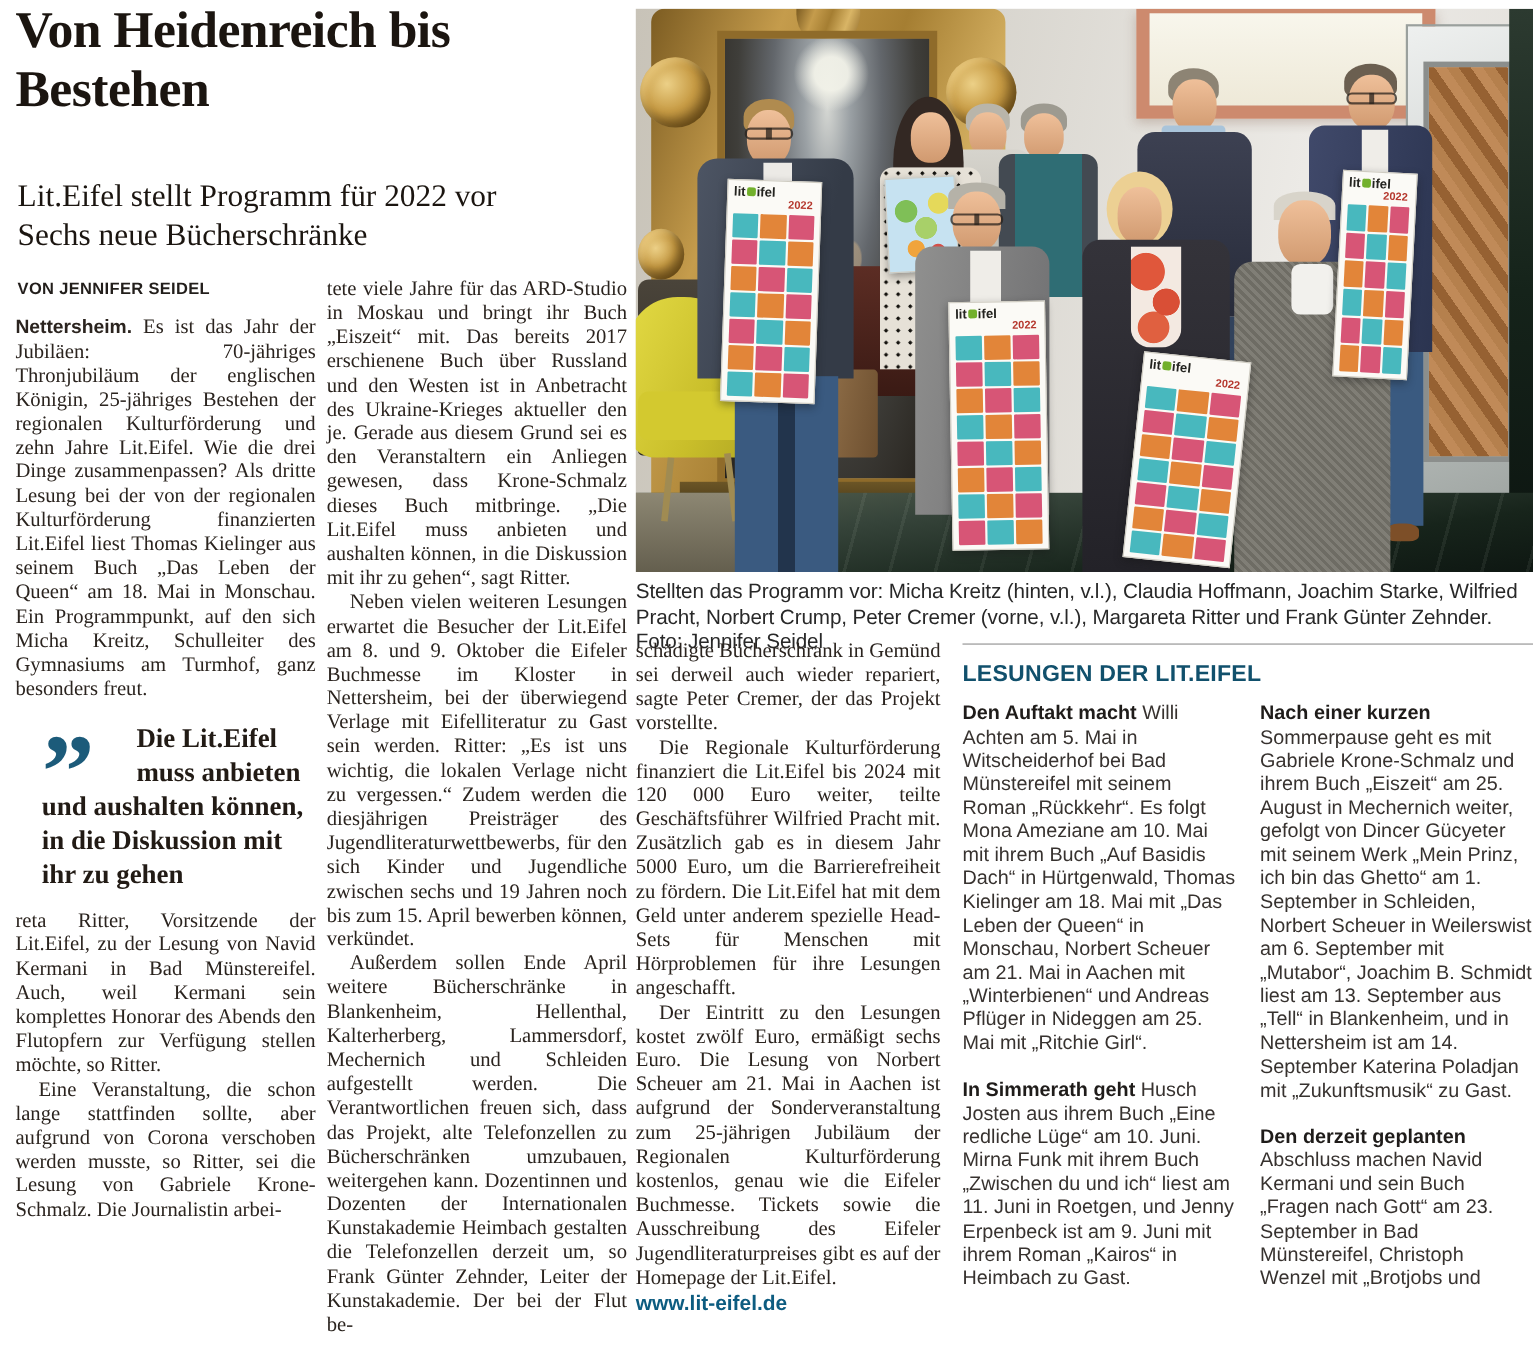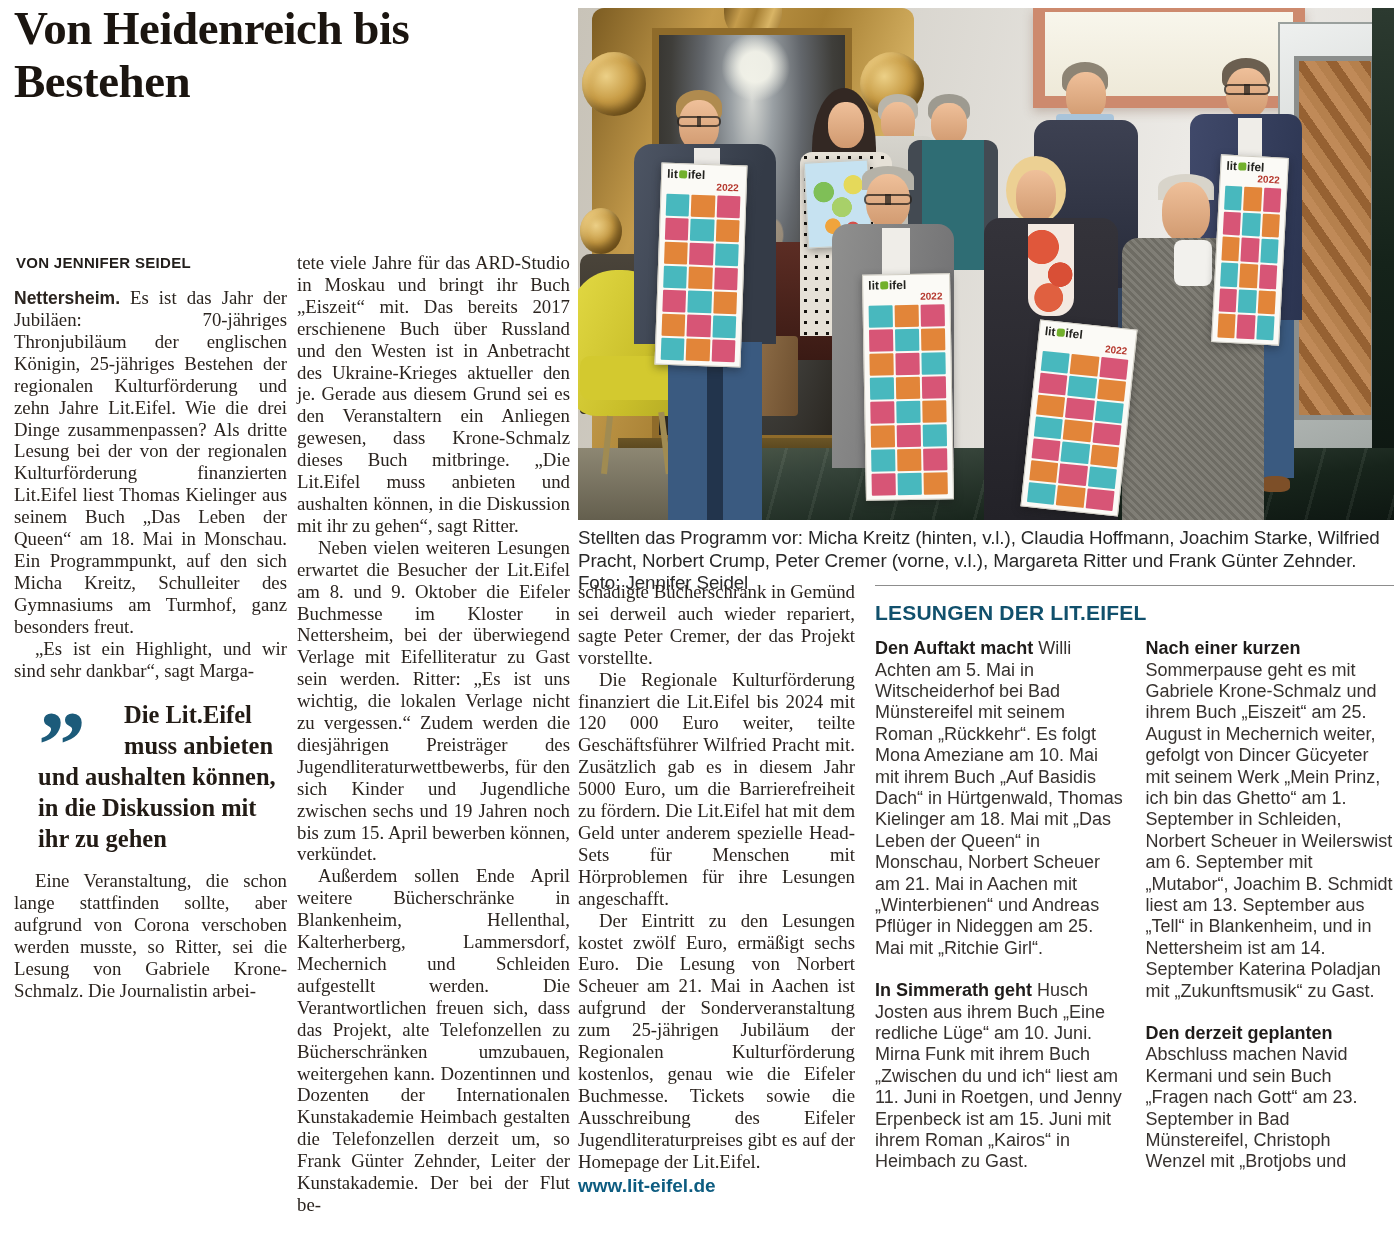--- a/index.html
+++ b/index.html
@@ -78,29 +78,33 @@
               font:400 18px/21.4px "Liberation Sans", sans-serif; color:#37322f; }
   .les-item { margin:0 0 21px; }
   .les-item b { color:#1f1c1a; }
 </style>
 </head>
 <body>
 
 <div class="page">
 
   <h1 class="headline">Von Heidenreich bis Bestehen</h1>
+  <div class="subhead">
+    <div>Lit.Eifel stellt Programm für 2022 vor</div>
+    <div>Sechs neue Bücherschränke</div>
+  </div>
   <div class="byline">VON JENNIFER SEIDEL</div>
 
   <div class="col col1">
     <p class="body-p"><b class="lead-loc">Nettersheim.</b><span> Es ist das Jahr der Jubiläen: 70-jähriges Thronjubiläum der englischen Königin, 25-jähriges Bestehen der regionalen Kulturförderung und zehn Jahre Lit.Eifel. Wie die drei Dinge zusammenpassen? Als dritte Lesung bei der von der regionalen Kulturförderung finanzierten Lit.Eifel liest Thomas Kielinger aus seinem Buch „Das Leben der Queen“ am 18. Mai in Monschau. Ein Programmpunkt, auf den sich Micha Kreitz, Schulleiter des Gymnasiums am Turmhof, ganz besonders freut.</span></p>
-    <p class="body-p indent">„Es ist ein Highlight, und wir sind sehr dankbar“, sagt Marga-</p>
     <figure class="pullquote">
       <div class="qmark">”</div>
       <blockquote>Die Lit.Eifel muss anbieten und aushalten können, in die Diskussion mit ihr zu gehen</blockquote>
     </figure>
+    <p class="body-p">reta Ritter, Vorsitzende der Lit.Eifel, zu der Lesung von Navid Kermani in Bad Münstereifel. Auch, weil Kermani sein komplettes Honorar des Abends den Flutopfern zur Verfügung stellen möchte, so Ritter.</p>
     <p class="body-p indent">Eine Veranstaltung, die schon lange stattfinden sollte, aber aufgrund von Corona verschoben werden musste, so Ritter, sei die Lesung von Gabriele Krone-Schmalz. Die Journalistin arbei-</p>
   </div>
 
   <div class="col col2">
     <p>tete viele Jahre für das ARD-Studio in Moskau und bringt ihr Buch „Eiszeit“ mit. Das bereits 2017 erschienene Buch über Russland und den Westen ist in Anbetracht des Ukraine-Krieges aktueller den je. Gerade aus diesem Grund sei es den Veranstaltern ein Anliegen gewesen, dass Krone-Schmalz dieses Buch mitbringe. „Die Lit.Eifel muss anbieten und aushalten können, in die Diskussion mit ihr zu gehen“, sagt Ritter.</p>
     <p class="indent">Neben vielen weiteren Lesungen erwartet die Besucher der Lit.Eifel am 8. und 9. Oktober die Eifeler Buchmesse im Kloster in Nettersheim, bei der überwiegend Verlage mit Eifelliteratur zu Gast sein werden. Ritter: „Es ist uns wichtig, die lokalen Verlage nicht zu vergessen.“ Zudem werden die diesjährigen Preisträger des Jugendliteraturwettbewerbs, für den sich Kinder und Jugendliche zwischen sechs und 19 Jahren noch bis zum 15. April bewerben können, verkündet.</p>
     <p class="indent">Außerdem sollen Ende April weitere Bücherschränke in Blankenheim, Hellenthal, Kalterherberg, Lammersdorf, Mechernich und Schleiden aufgestellt werden. Die Verantwortlichen freuen sich, dass das Projekt, alte Telefonzellen zu Bücherschränken umzubauen, weitergehen kann. Dozentinnen und Dozenten der Internationalen Kunstakademie Heimbach gestalten die Telefonzellen derzeit um, so Frank Günter Zehnder, Leiter der Kunstakademie. Der bei der Flut be-</p>
   </div>
 
   <div class="photo">
@@ -305,19 +309,19 @@
     <p>schädigte Bücherschrank in Gemünd sei derweil auch wieder repariert, sagte Peter Cremer, der das Projekt vorstellte.</p>
     <p class="indent">Die Regionale Kulturförderung finanziert die Lit.Eifel bis 2024 mit 120 000 Euro weiter, teilte Geschäftsführer Wilfried Pracht mit. Zusätzlich gab es in diesem Jahr 5000 Euro, um die Barrierefreiheit zu fördern. Die Lit.Eifel hat mit dem Geld unter anderem spezielle Head-Sets für Menschen mit Hörproblemen für ihre Lesungen angeschafft.</p>
     <p class="indent">Der Eintritt zu den Lesungen kostet zwölf Euro, ermäßigt sechs Euro. Die Lesung von Norbert Scheuer am 21. Mai in Aachen ist aufgrund der Sonderveranstaltung zum 25-jährigen Jubiläum der Regionalen Kulturförderung kostenlos, genau wie die Eifeler Buchmesse. Tickets sowie die Ausschreibung des Eifeler Jugendliteraturpreises gibt es auf der Homepage der Lit.Eifel.</p>
     <div class="weblink">www.lit-eifel.de</div>
   </div>
 
   <section class="lesungen">
     <h2>LESUNGEN DER LIT.EIFEL</h2>
     <div class="les-cols">
       <p class="les-item"><b>Den Auftakt macht</b><span> Willi Achten am 5. Mai in Witscheiderhof bei Bad Münstereifel mit seinem Roman „Rückkehr“. Es folgt Mona Ameziane am 10. Mai mit ihrem Buch „Auf Basidis Dach“ in Hürtgenwald, Thomas Kielinger am 18. Mai mit „Das Leben der Queen“ in Monschau, Norbert Scheuer am 21. Mai in Aachen mit „Winterbienen“ und Andreas Pflüger in Nideggen am 25. Mai mit „Ritchie Girl“.</span></p>
-      <p class="les-item"><b>In Simmerath geht</b><span> Husch Josten aus ihrem Buch „Eine redliche Lüge“ am 10. Juni. Mirna Funk mit ihrem Buch „Zwischen du und ich“ liest am 11. Juni in Roetgen, und Jenny Erpenbeck ist am 15. Juni mit ihrem Roman „Kairos“ in Heimbach zu Gast.</span></p>
+      <p class="les-item"><b>In Simmerath geht</b><span> Husch Josten aus ihrem Buch „Eine redliche Lüge“ am 10. Juni. Mirna Funk mit ihrem Buch „Zwischen du und ich“ liest am 11. Juni in Roetgen, und Jenny Erpenbeck ist am 9. Juni mit ihrem Roman „Kairos“ in Heimbach zu Gast.</span></p>
       <p class="les-item"><b>Nach einer kurzen</b><span> Sommerpause geht es mit Gabriele Krone-Schmalz und ihrem Buch „Eiszeit“ am 25. August in Mechernich weiter, gefolgt von Dincer Gücyeter mit seinem Werk „Mein Prinz, ich bin das Ghetto“ am 1. September in Schleiden, Norbert Scheuer in Weilerswist am 6. September mit „Mutabor“, Joachim B. Schmidt liest am 13. September aus „Tell“ in Blankenheim, und in Nettersheim ist am 14. September Katerina Poladjan mit „Zukunftsmusik“ zu Gast.</span></p>
       <p class="les-item"><b>Den derzeit geplanten</b><span> Abschluss machen Navid Kermani und sein Buch „Fragen nach Gott“ am 23. September in Bad Münstereifel, Christoph Wenzel mit „Brotjobs und Literatur“ am 8. Oktober in Nettersheim und Elke Heidenreich am 16. November in Hellenthal mit „Ihre Glücklichen Augen“. (jes)</span></p>
     </div>
   </section>
 
 </div>
 
 </body></html>

